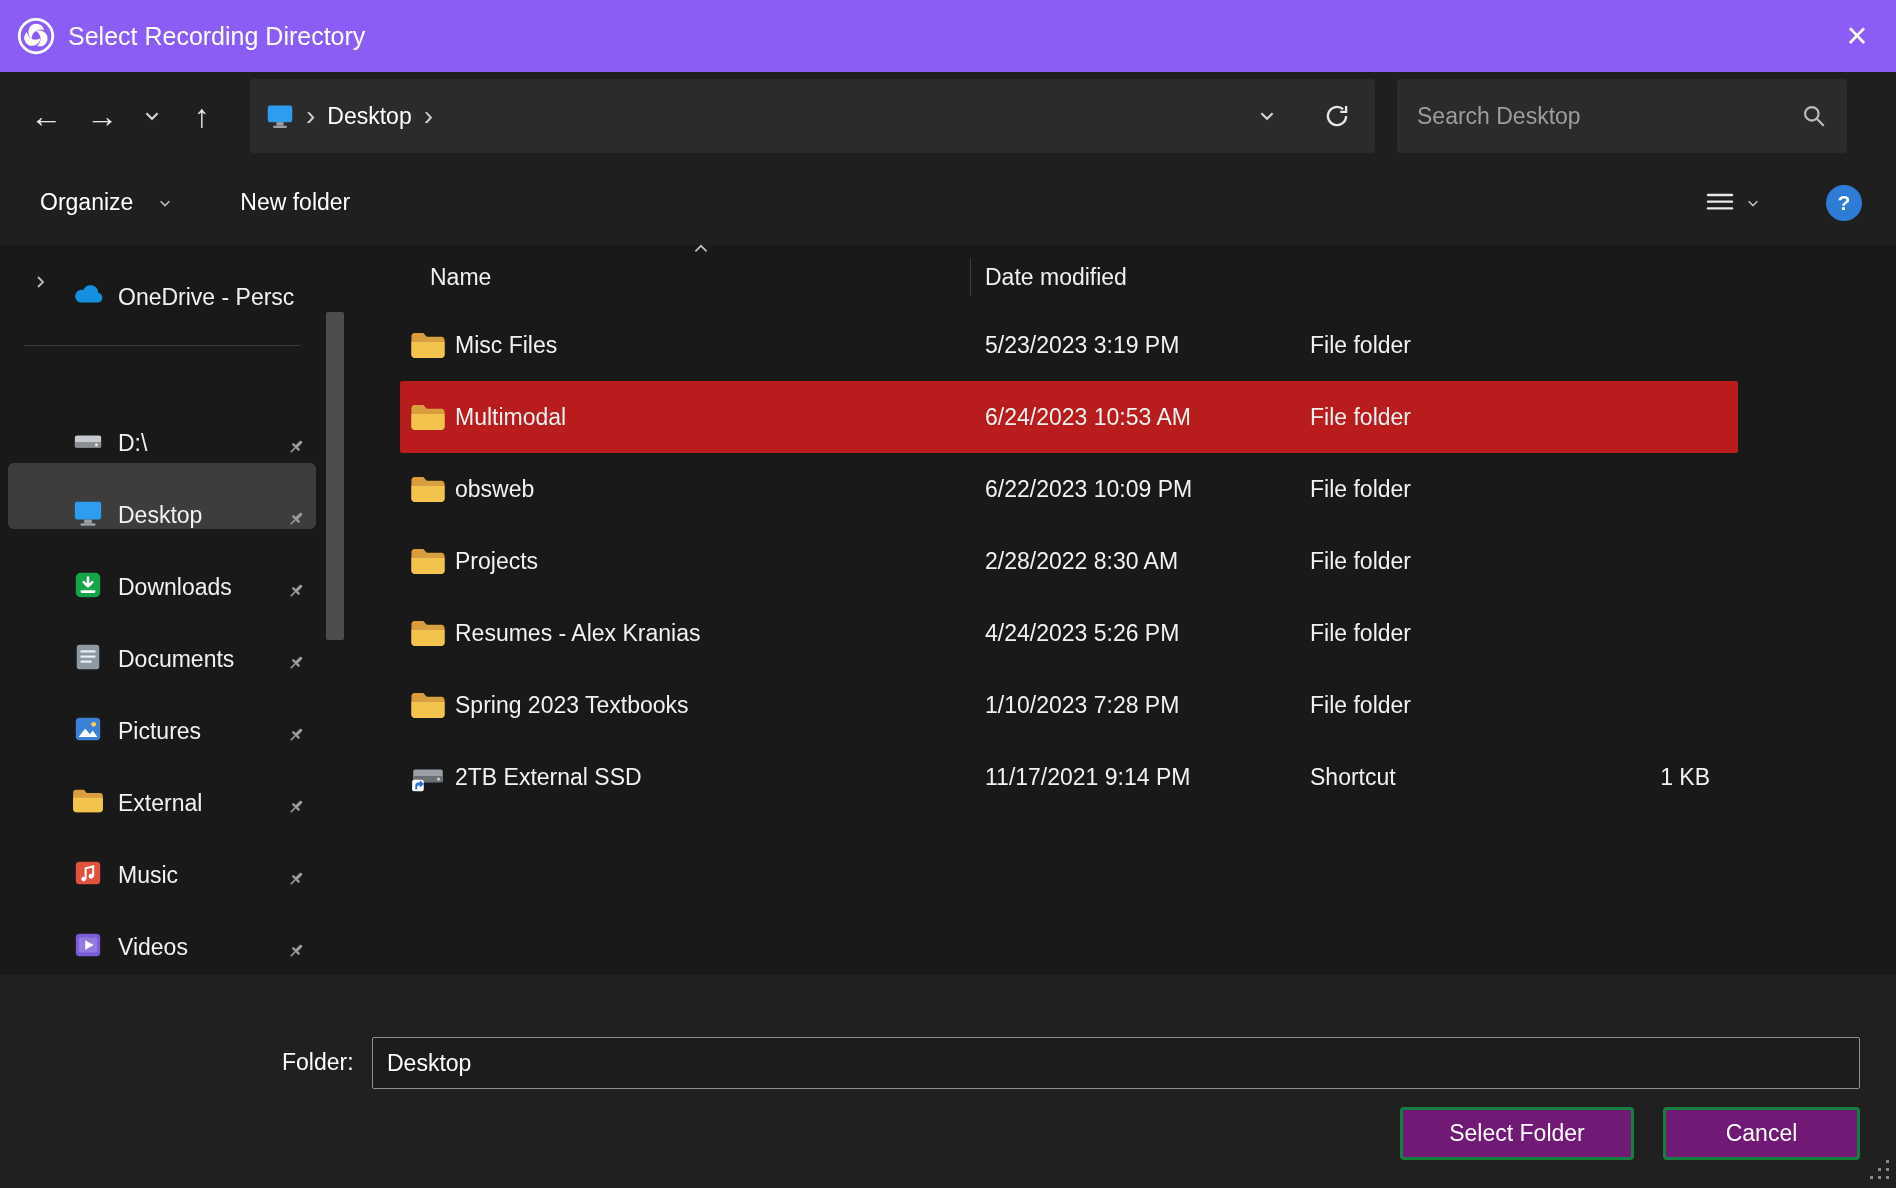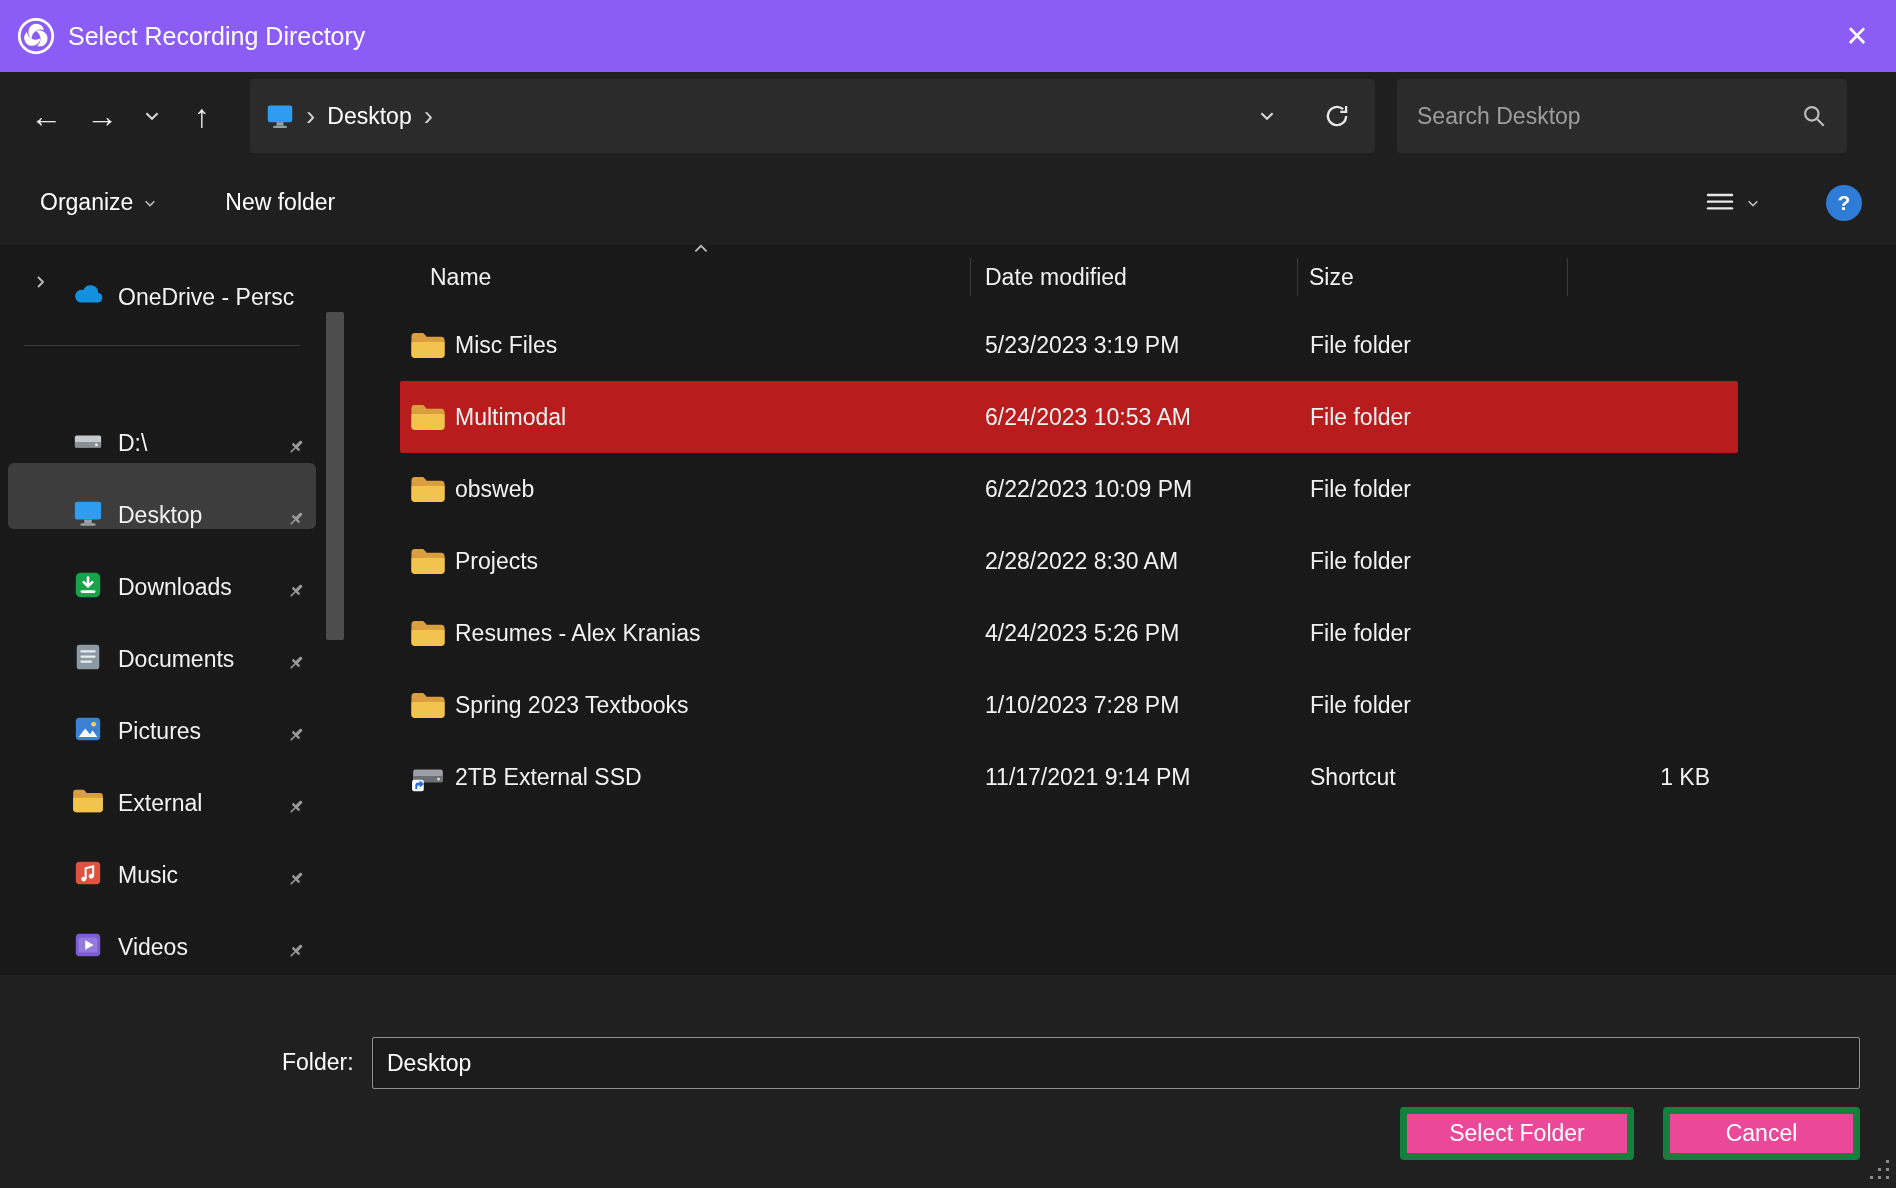--- a/index.html
+++ b/index.html
@@ -26,21 +26,21 @@
   .crumb { font-size:23px; color:#ffffff; cursor:pointer; }
   .addr-right { margin-left:auto; display:flex; align-items:center; gap:26px; }
   .addr-chev, .refresh-btn { display:flex; align-items:center; justify-content:center; width:44px; height:56px; cursor:pointer; }
   .searchbox { margin-left:22px; width:450px; height:74px; background:#2b2b2b; border-radius:4px;
                display:flex; align-items:center; padding:0 20px; }
   .searchbox input { flex:1; background:transparent; border:none; outline:none; color:#f0f0f0; font-size:23px;
                      font-family:"Liberation Sans", sans-serif; }
   .searchbox input::placeholder { color:#9d9d9d; }
   
   .cmdbar { height:85px; display:flex; align-items:center; padding:0 28px 0 40px; background:#1f1f1f; }
-  .cmd { display:flex; align-items:center; gap:10px; font-size:23px; color:#ffffff; cursor:pointer; }
+  .cmd { display:flex; align-items:center; gap:25px; font-size:23px; color:#ffffff; cursor:pointer; }
   .cmd.organize { margin-right:68px; }
   .cmd-spacer { flex:1; }
   .view-group { display:flex; align-items:center; gap:10px; margin-right:66px; cursor:pointer; }
   .help-btn { width:36px; height:36px; border-radius:50%; background:#2e7cd6; color:#ffffff; font-size:21px; font-weight:bold;
               display:flex; align-items:center; justify-content:center; margin-right:6px; cursor:pointer; }
   
   .content { height:730px; background:#191919; display:flex; position:relative; }
   .sidebar { width:360px; position:relative; flex:none; }
   .side-item { position:absolute; left:8px; width:308px; height:66px; display:flex; align-items:flex-end;
                padding-left:64px; border-radius:6px; font-size:23px; cursor:pointer; }
@@ -71,21 +71,21 @@
   .ficon { width:36px; height:30px; flex:none; display:flex; align-items:center; justify-content:center; }
   .cdate { padding-left:15px; }
   .ctype { padding-left:13px; }
   .csize { text-align:right; padding-right:28px; }
   
   .footer { height:213px; background:#202020; position:relative; }
   .folder-label { position:absolute; left:282px; top:74px; font-size:23px; color:#ffffff; }
   .folder-input { position:absolute; left:372px; top:62px; width:1488px; height:52px; background:#1c1c1c;
                   border:1px solid #8f8f8f; border-radius:2px; color:#ffffff; font-size:23px; padding:0 14px;
                   font-family:"Liberation Sans", sans-serif; outline:none; }
-  .btn { position:absolute; top:132px; height:53px; background:#ec4899; border:7px solid #15803d; border-radius:4px;
+  .btn { position:absolute; top:132px; height:53px; background:#701a75; border:3px solid #15803d; border-radius:4px;
          color:#ffffff; font-size:23px; display:flex; align-items:center; justify-content:center; cursor:pointer; }
   .btn.select { left:1400px; width:234px; }
   .btn.cancel { left:1663px; width:197px; }
   .grip { position:absolute; right:6px; bottom:4px; }
 </style>
 </head>
 <body>
 
 <div class="titlebar">
   <span class="obs-logo">
@@ -360,21 +360,20 @@
   <div class="main">
     <span class="sort-caret">
       <svg width="18" height="14" viewBox="0 0 16 12">
           <path d="M3 9l5-5 5 5" fill="none" stroke="#bdbdbd" stroke-width="1.6"></path>
         </svg>
     </span>
 
     <div class="lheader">
       <div class="hcell hname">Name</div>
       <div class="hcell hdate">Date modified</div>
-      <div class="hcell hsize">Size</div>
     </div>
 
     <div class="row">
       <div class="cname">
         <span class="ficon">
           <svg width="36" height="29" viewBox="0 0 34 28">
               <path d="M1 5c0-1.7 1.3-3 3-3h8.5l3.2 3.5H30c1.7 0 3 1.3 3 3V23c0 1.7-1.3 3-3 3H4c-1.7 0-3-1.3-3-3z" fill="#d99f3f"></path>
               <path d="M1 10.5h32V23c0 1.7-1.3 3-3 3H4c-1.7 0-3-1.3-3-3z" fill="#f3c44d"></path>
             </svg>
         </span>

